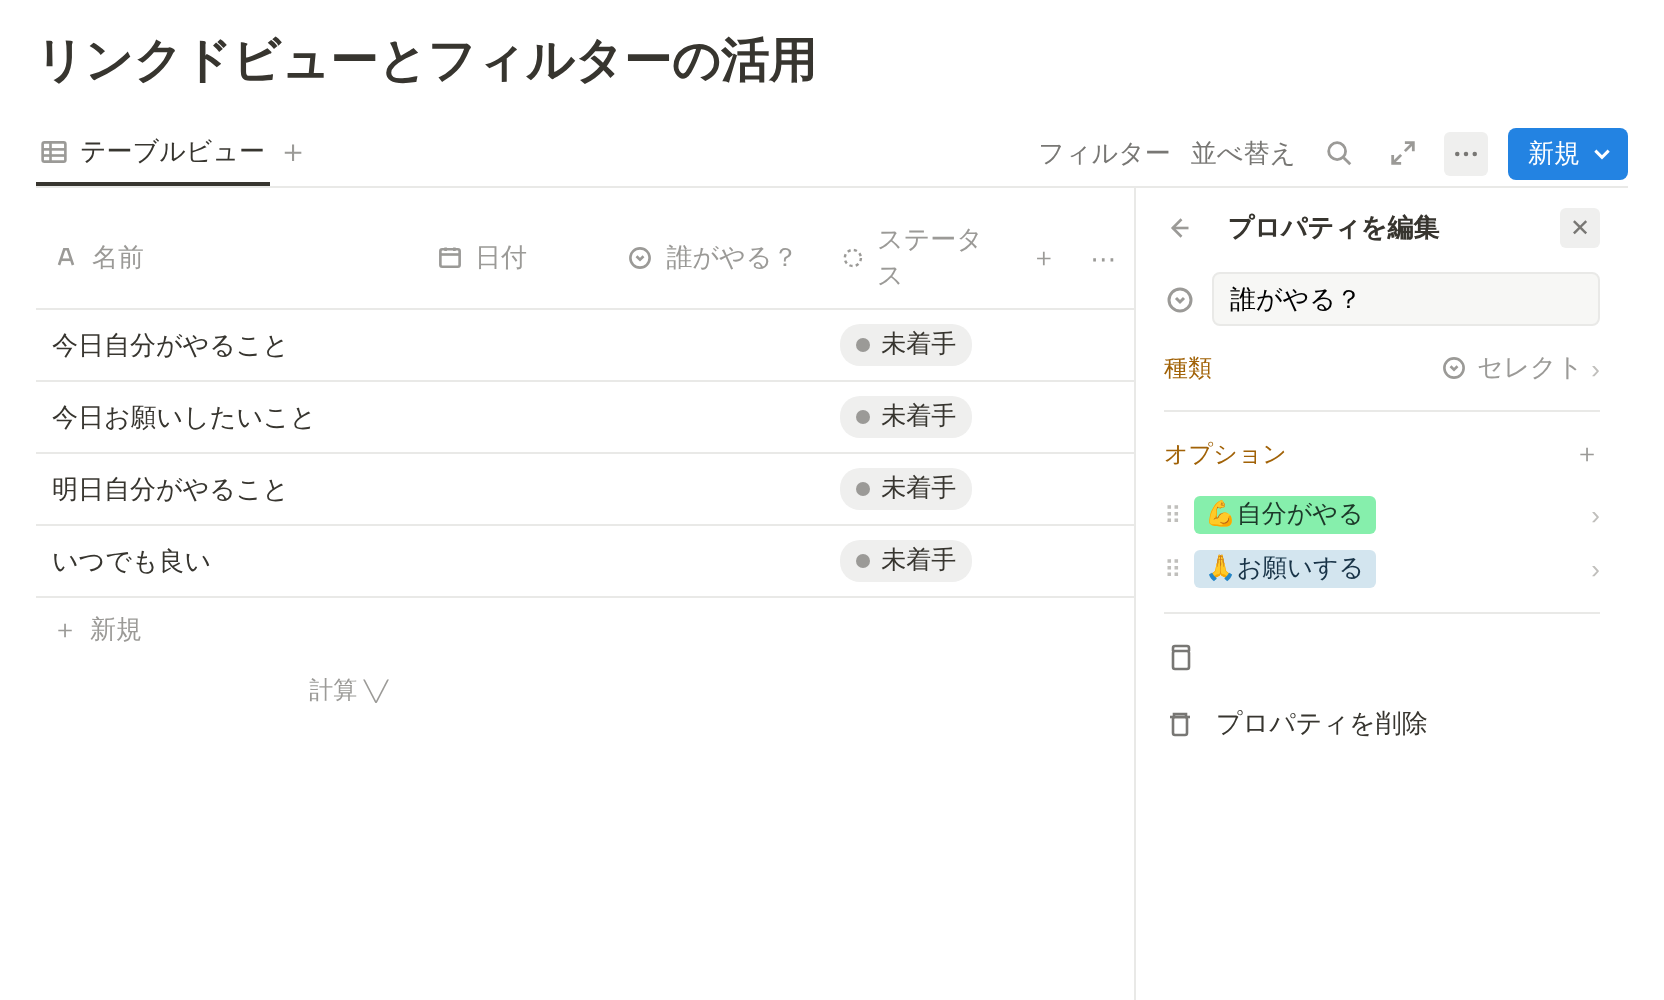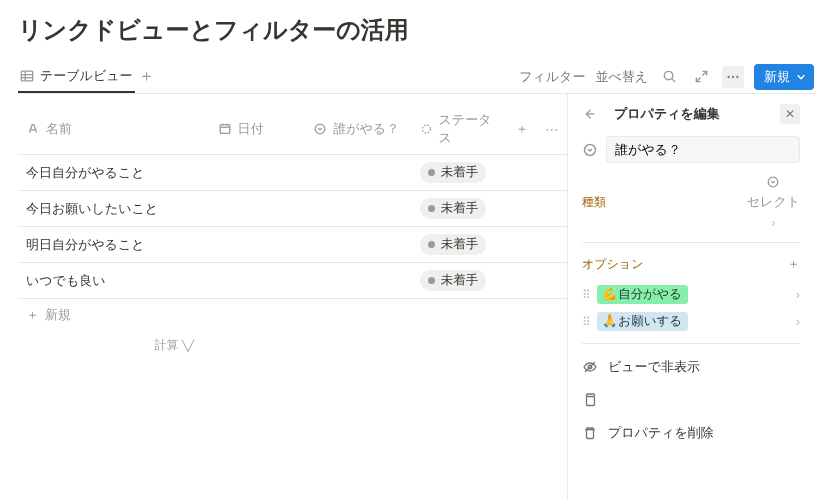--- a/index.html
+++ b/index.html
@@ -39,21 +39,21 @@
   .calc-cell { width: 180px; text-align: right; padding-right: 12px; }
   .sidepanel { width: 248px; border-left: 1px solid #e9e9e7; padding: 10px 14px 0 14px; display: flex; flex-direction: column; gap: 12px; }
   .sp-head { display: flex; align-items: center; justify-content: space-between; }
   .sp-head-left { display: flex; align-items: center; gap: 18px; }
   .sp-title { font-weight: 600; font-size: 13px; }
   .close-x { width: 20px; height: 20px; border-radius: 3px; background: #efefee; display:flex; align-items:center; justify-content:center; cursor:pointer; color:#787774; font-size:12px; }
   .prop-input-row { display: flex; align-items: center; gap: 8px; }
   .prop-input { flex: 1; background: #f7f7f5; border: 1px solid #e9e9e7; border-radius: 4px; padding: 5px 8px; font-size: 13px; }
   .sp-section-label { color: #a16207; font-size: 12px; }
   .sp-row { display: flex; align-items: center; justify-content: space-between; cursor: pointer; }
-  .sp-row-right { display: flex; align-items: center; gap: 4px; color: #9b9a97; font-size: 13px; flex-direction: column; }
+  .sp-row-right { display: flex; align-items: center; gap: 4px; color: #9b9a97; font-size: 13px; }
   .chev-r { color: #c0bfbc; }
   .option-row { display: flex; align-items: center; justify-content: space-between; cursor: pointer; }
   .option-row-left { display: flex; align-items: center; gap: 6px; }
   .drag-handle { color: #c0bfbc; font-size: 12px; cursor: grab; }
   .opt-pill { display: inline-flex; align-items: center; gap: 4px; border-radius: 3px; padding: 1px 6px; font-size: 12.5px; }
   .opt-green { background: #86efac; color: #1c3829; }
   .opt-blue { background: #d3e5ef; color: #183347; }
   .section-divider { border-top: 1px solid #e9e9e7; }
   .action-row { display: flex; align-items: center; gap: 10px; cursor: pointer; font-size: 13px; padding: 2px 0; }
   .action-row svg { stroke: #787774; }
@@ -271,28 +271,20 @@
               <span class="opt-pill opt-blue">🙏お願いする</span>
             </div>
             <span class="chev-r">›</span>
           </div>
         </div>
 
       <div class="section-divider"></div>
 
       <div class="action-row">
         <svg width="16" height="16" viewBox="0 0 16 16" fill="none" stroke-width="1.3">
-            <path d="M2 8s2.5-4 6-4 6 4 6 4-2.5 4-6 4-6-4-6-4z"></path>
-            <circle cx="8" cy="8" r="1.8"></circle>
-            <line x1="3" y1="13" x2="13" y2="3"></line>
-          </svg>
-        <span>ビューで非表示</span>
-      </div>
-      <div class="action-row">
-        <svg width="16" height="16" viewBox="0 0 16 16" fill="none" stroke-width="1.3">
             <rect x="4.5" y="4.5" width="8" height="9" rx="1"></rect>
             <path d="M4.5 4.5V3a1 1 0 011-1h6a1 1 0 011 1v1.5"></path>
           </svg>
       </div>
       <div class="action-row">
         <svg width="16" height="16" viewBox="0 0 16 16" fill="none" stroke-width="1.3">
             <path d="M3 4.5h10"></path>
             <path d="M5 4.5V3h6v1.5"></path>
             <rect x="4.5" y="4.5" width="7" height="9" rx="1"></rect>
           </svg>

